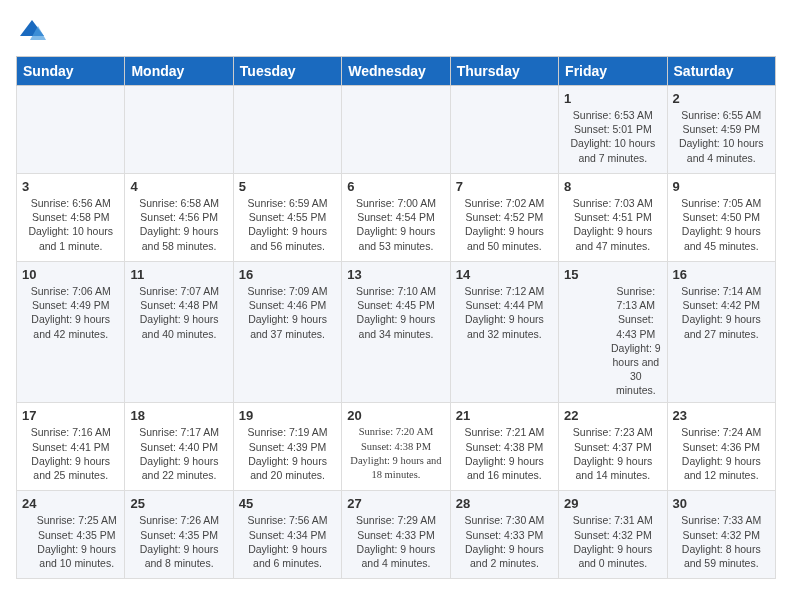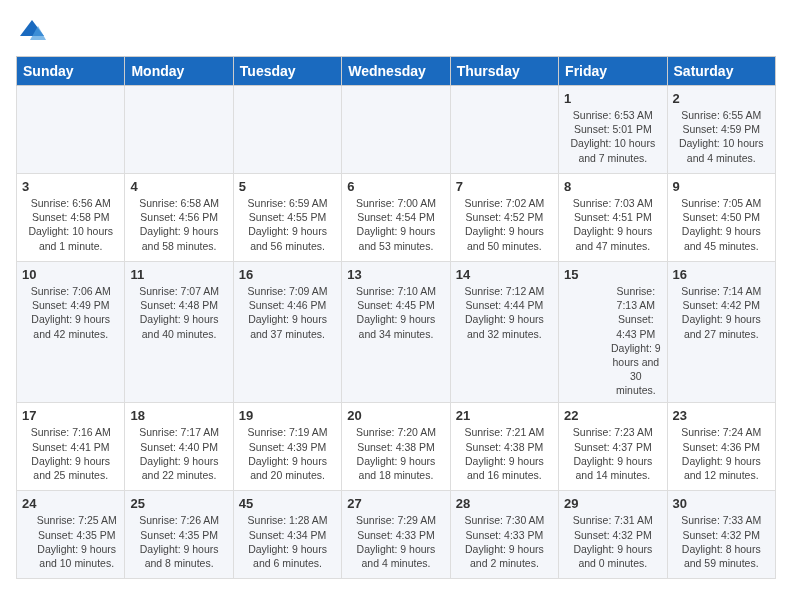--- a/index.html
+++ b/index.html
@@ -179,21 +179,21 @@
 Daylight: 9 hours and 22 minutes.</div>
           </td>
           <td>
             <span class="day-num">19</span>
             <div class="day-info" style="white-space: pre-line;">Sunrise: 7:19 AM
 Sunset: 4:39 PM
 Daylight: 9 hours and 20 minutes.</div>
           </td>
           <td>
             <span class="day-num">20</span>
-            <div class="day-info" style="white-space: pre-line;">Sunrise: 7:20 AM
+            <div class="day-info" style="white-space: pre-line; font-family: Liberation Serif, serif;">Sunrise: 7:20 AM
 Sunset: 4:38 PM
 Daylight: 9 hours and 18 minutes.</div>
           </td>
           <td>
             <span class="day-num">21</span>
             <div class="day-info" style="white-space: pre-line;">Sunrise: 7:21 AM
 Sunset: 4:38 PM
 Daylight: 9 hours and 16 minutes.</div>
           </td>
           <td>
@@ -217,21 +217,21 @@
 Daylight: 9 hours and 10 minutes.</div>
           </td>
           <td>
             <span class="day-num">25</span>
             <div class="day-info" style="white-space: pre-line;">Sunrise: 7:26 AM
 Sunset: 4:35 PM
 Daylight: 9 hours and 8 minutes.</div>
           </td>
           <td>
             <span class="day-num">45</span>
-            <div class="day-info" style="white-space: pre-line;">Sunrise: 1:28 AM
+            <div class="day-info" style="white-space: pre-line;">Sunrise: 7:56 AM
 Sunset: 4:34 PM
 Daylight: 9 hours and 6 minutes.</div>
           </td>
           <td>
             <span class="day-num">27</span>
             <div class="day-info" style="white-space: pre-line;">Sunrise: 7:29 AM
 Sunset: 4:33 PM
 Daylight: 9 hours and 4 minutes.</div>
           </td>
           <td>

